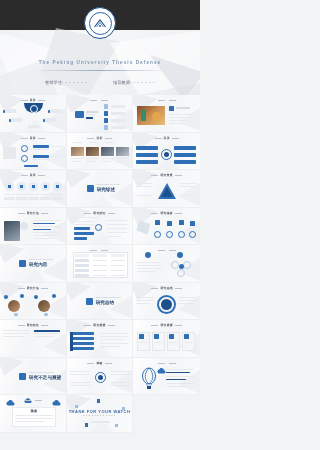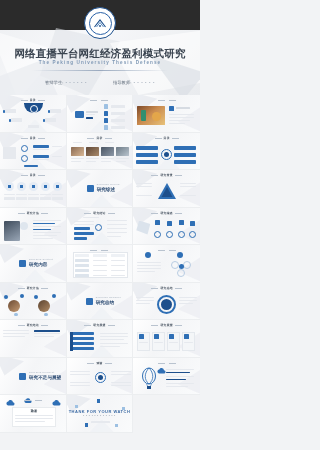--- a/index.html
+++ b/index.html
@@ -107,21 +107,20 @@
       <div class="logo-inner">
         <svg class="logo-glyph" viewBox="0 0 28 22">
           <path d="M3 18 L14 4 L25 18" fill="none" stroke="#1d4f8c" stroke-width="2.2"></path>
           <path d="M7 18 L14 9 L21 18" fill="none" stroke="#2f6fb5" stroke-width="1.6"></path>
           <circle cx="14" cy="16" r="1.8" fill="#1d4f8c"></circle>
         </svg>
       </div>
     </div>
   </div>
 
-  <div class="hero-title">网络直播平台网红经济盈利模式研究</div>
   <div class="hero-sub">The Peking University Thesis Defense</div>
   <div class="hero-rule"></div>
 
   <div class="hero-meta">
     <div class="meta-item">
       <span>答辩学生:</span>
       <span class="meta-dots">• • • • • •</span>
     </div>
     <div class="meta-item">
       <span>指导教师:</span>

